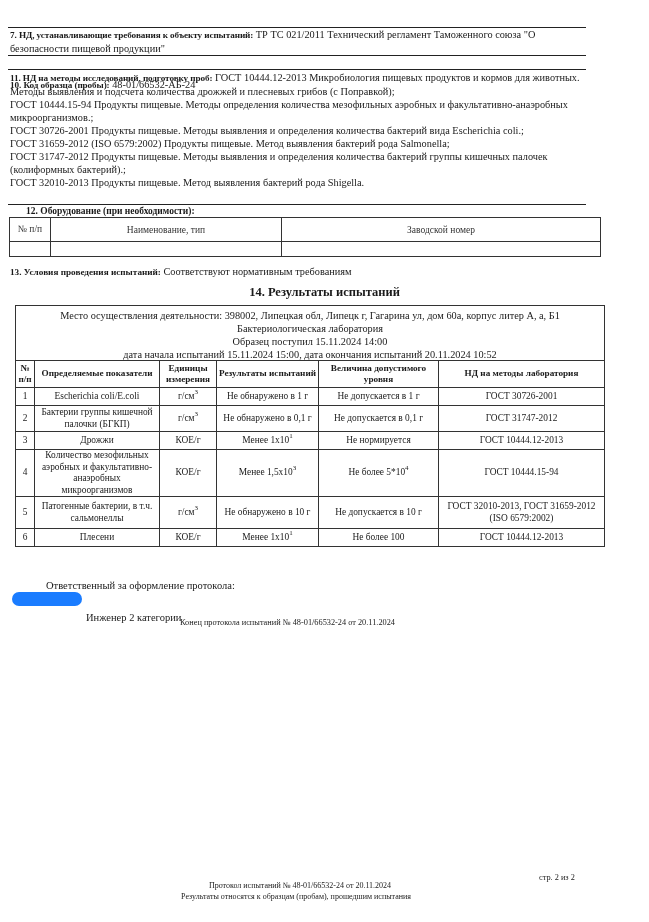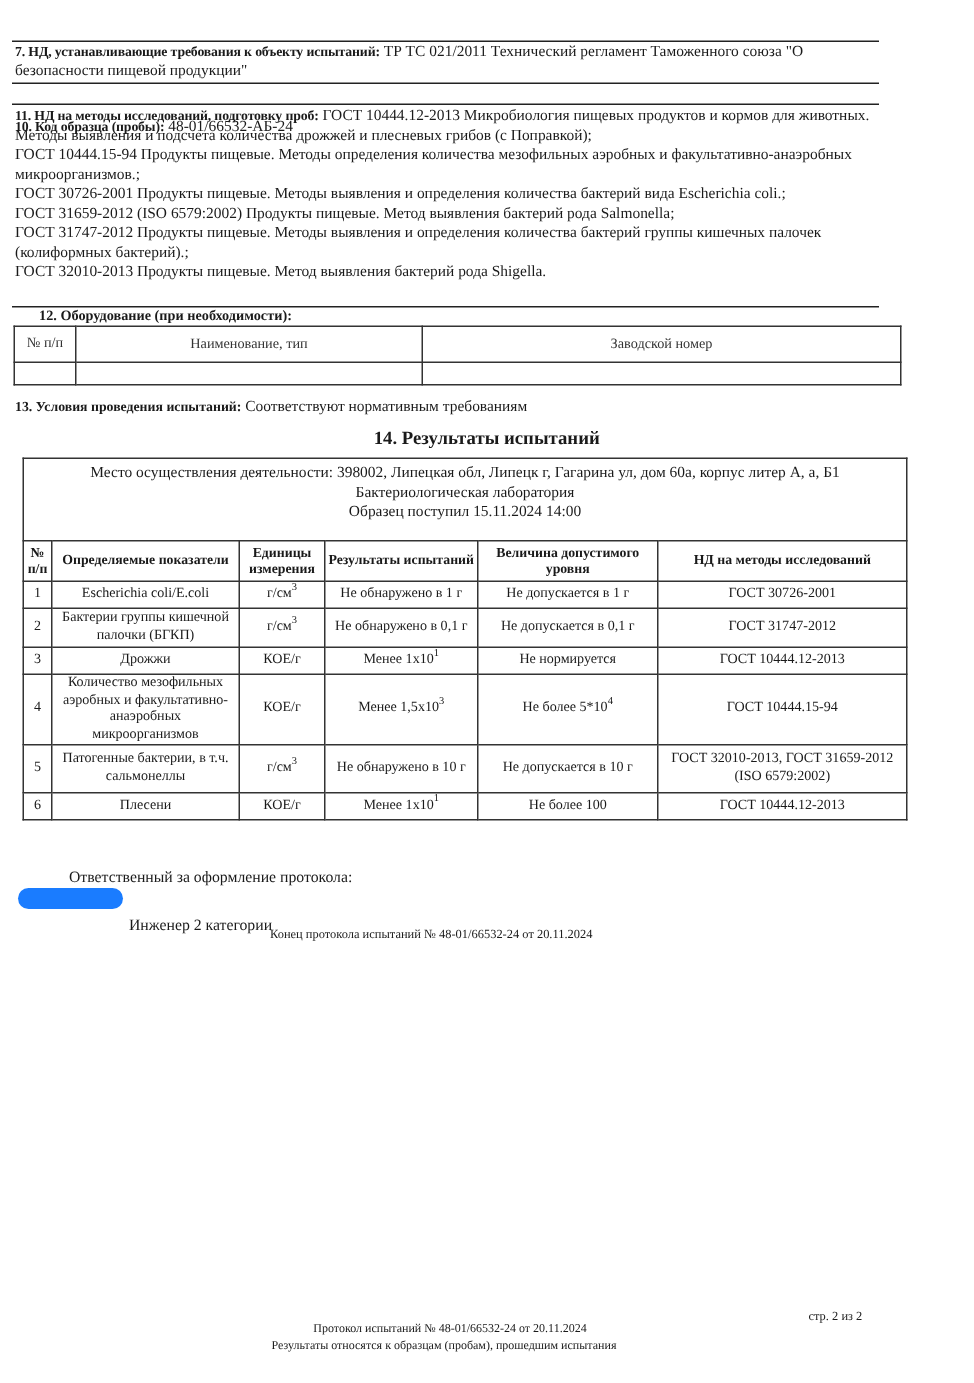--- a/index.html
+++ b/index.html
@@ -90,31 +90,32 @@
 
 <div id="sec13" class="abs">
   <span class="b" style="font-size:9.2px;">13. Условия проведения испытаний:</span><span style="font-size:10.3px;"> Соответствуют нормативным требованиям</span>
 </div>
 
 <div id="results-title" class="abs">14. Результаты испытаний</div>
 <div id="results-info">
   <div>Место осуществления деятельности: 398002, Липецкая обл, Липецк г, Гагарина ул, дом 60а, корпус литер А, а, Б1</div>
   <div>Бактериологическая лаборатория</div>
   <div>Образец поступил 15.11.2024 14:00</div>
+  <div>дата начала испытаний 15.11.2024 15:00, дата окончания испытаний 20.11.2024 10:52</div>
 </div>
 
 <table id="results-table">
   <thead>
     <tr style="height:27px;">
       <th style="width:14px;">№ п/п</th>
       <th style="width:120px;">Определяемые показатели</th>
       <th style="width:52px;">Единицы измерения</th>
       <th style="width:97px;">Результаты испытаний</th>
       <th style="width:115px;">Величина допустимого уровня</th>
-      <th>НД на методы исследований</th>
+      <th>НД на методы лаборатория</th>
     </tr>
   </thead>
   <tbody id="results-body">
       <tr style="height: 18px;">
         <td><span>1</span></td>
         <td class="left"><span>Escherichia coli/E.coli</span></td>
         <td><span>г/см</span><sup>3</sup></td>
         <td><span>Не обнаружено в 1 г</span><sup></sup></td>
         <td><span>Не допускается в 1 г</span><sup></sup></td>
         <td><span>ГОСТ 30726-2001</span></td>

